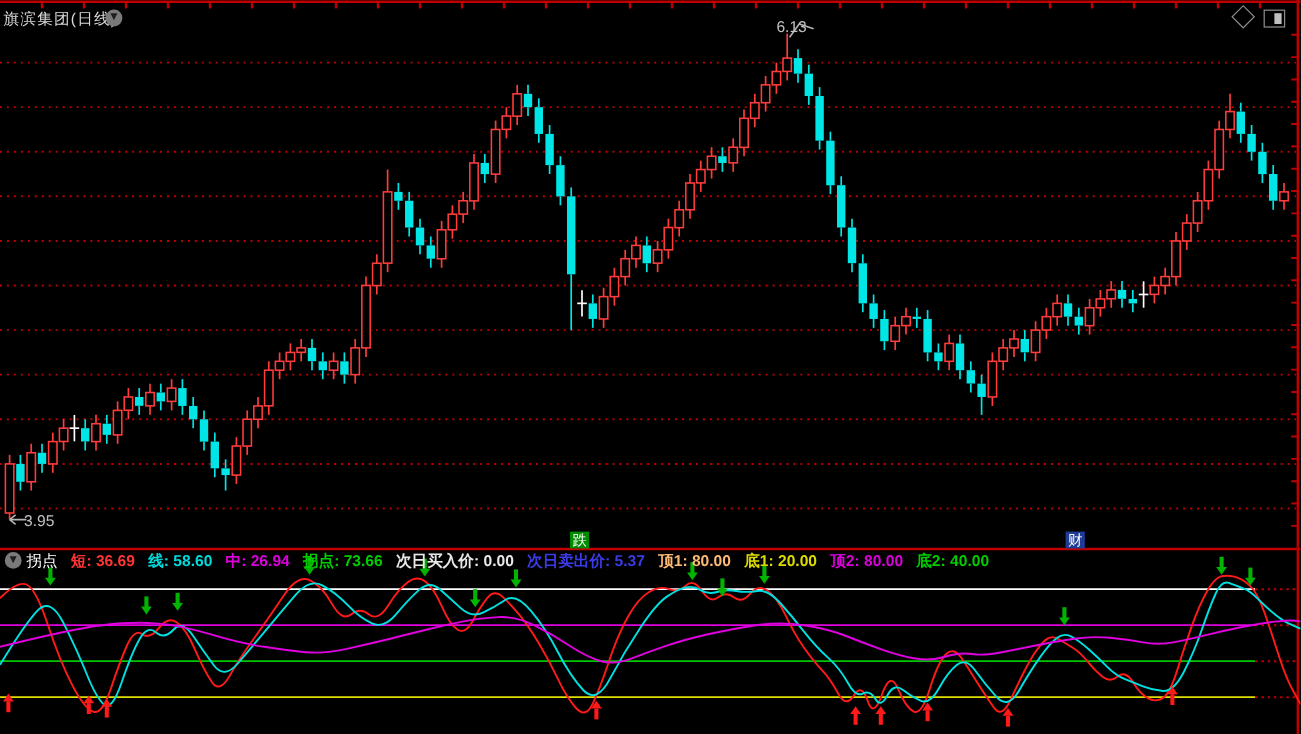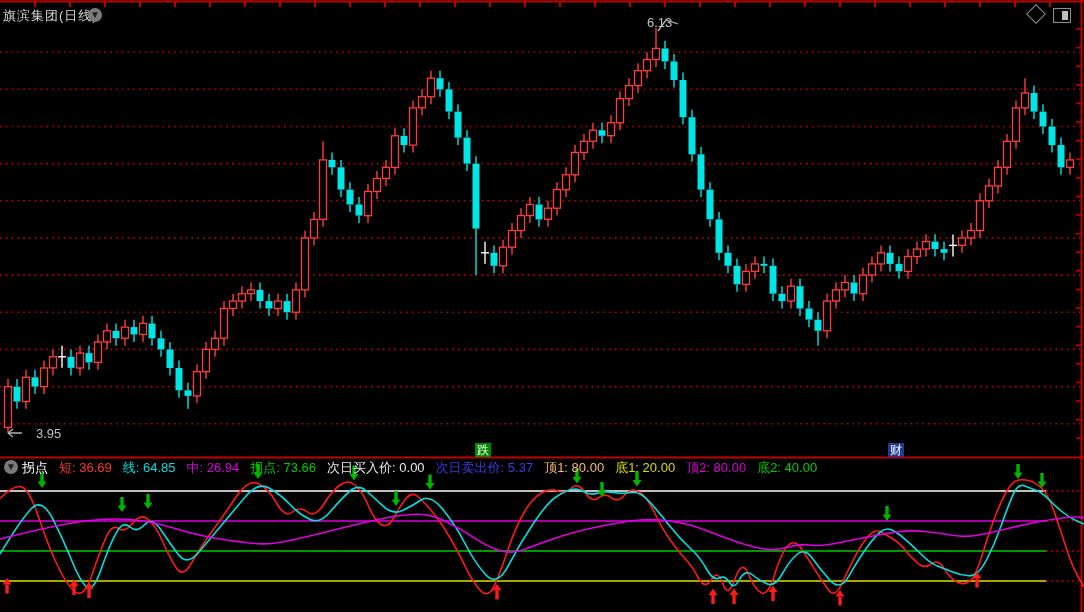--- a/index.html
+++ b/index.html
@@ -6,21 +6,21 @@
   #app{position:relative;width:1084px;height:612px;background:#000;overflow:hidden;
        font-family:"Liberation Sans","DejaVu Sans",sans-serif;}
   #gfx{position:absolute;left:0;top:0;z-index:1;}
   .ovl{position:absolute;z-index:2;}
   .stock-title{left:3px;top:7px;color:#d9d9d9;font-size:13px;letter-spacing:1px;}
   .chev{width:14px;height:14px;border-radius:50%;background:#7a7a7a;color:#1d1d1d;
         font-size:10px;line-height:14px;text-align:center;font-weight:bold;}
   .title-chev{left:88px;top:8px;}
   .param-chev{left:4px;top:460px;}
   .hi-label{left:647px;top:15px;color:#c0c0c0;font-size:13px;}
-  .lo-label{left:36px;top:426px;color:#c0c0c0;font-size:13px;}
+  .lo-label{left:20px;top:426px;color:#c0c0c0;font-size:13px;}
   .badge{top:443px;height:14px;min-width:14px;padding:0 1px;color:#fff;font-size:12px;
          line-height:14px;text-align:center;}
   .param-row{left:22px;top:459px;height:18px;display:flex;align-items:center;gap:11px;
              font-size:13px;white-space:nowrap;}
   .pname{color:#ffffff;}
   .pitem{display:inline-block;}
   .diamond-ic{left:1029px;top:7px;width:12px;height:12px;border:1px solid #8f8f8f;
               transform:rotate(45deg);background:#000;}
   .split-ic{left:1053px;top:8px;width:16px;height:13px;border:1px solid #8f8f8f;position:absolute;}
   .split-ic .inner{position:absolute;right:2px;top:2px;bottom:2px;width:6px;background:#bfbfbf;}
@@ -569,23 +569,23 @@
   <span class="ovl lo-label">3.95</span>
 
   <div id="badges">
       <div class="ovl badge" style="left: 475px; background: rgb(0, 138, 0);">跌</div>
       <div class="ovl badge" style="left: 888px; background: rgb(30, 60, 150);">财</div>
     </div>
 
   <div class="ovl chev param-chev">▼</div>
   <div class="ovl param-row">
     <span class="pname">拐点</span>
-    <span id="pitems" style="display:flex;gap:11px;">
+    <span id="pitems" style="display:flex;gap:11px;font-weight:bold;">
         <span class="pitem" style="color: rgb(255, 52, 52);">短: 36.69</span>
-        <span class="pitem" style="color: rgb(0, 220, 220);">线: 64.85</span>
+        <span class="pitem" style="color: rgb(0, 220, 220);">线: 58.60</span>
         <span class="pitem" style="color: rgb(220, 0, 220);">中: 26.94</span>
         <span class="pitem" style="color: rgb(0, 204, 0);">拐点: 73.66</span>
         <span class="pitem" style="color: rgb(232, 232, 232); text-align: center;">次日买入价: 0.00</span>
         <span class="pitem" style="color: rgb(58, 58, 230);">次日卖出价: 5.37</span>
         <span class="pitem" style="color: #fdba74;">顶1: 80.00</span>
         <span class="pitem" style="color: rgb(220, 220, 0);">底1: 20.00</span>
         <span class="pitem" style="color: rgb(220, 0, 220);">顶2: 80.00</span>
         <span class="pitem" style="color: rgb(0, 204, 0);">底2: 40.00</span>
       </span>
   </div>

